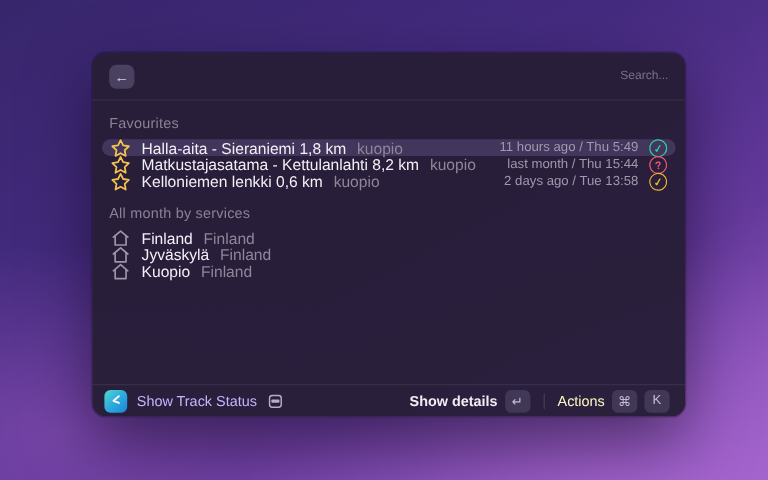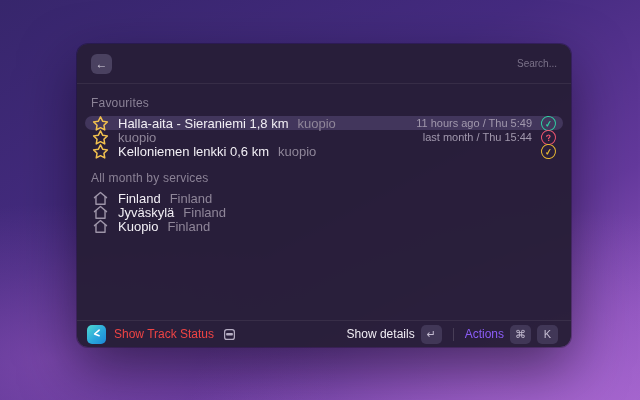--- a/index.html
+++ b/index.html
@@ -64,25 +64,25 @@
   .footer {
     flex:0 0 27px; display:flex; align-items:center; gap:8px;
     padding:0 10px; border-top:1px solid rgba(255,255,255,0.07);
     font-size:12px;
   }
   .app-icon {
     width:19px; height:19px; border-radius:5px; flex:0 0 auto;
     background:linear-gradient(135deg,#4fd8cf 0%,#2aa7dd 55%,#1b86d8 100%);
     display:flex; align-items:center; justify-content:center;
   }
-  .footer-label { color:#ef4444; }
+  .footer-label { color:#c4b5fd; }
   .footer .spacer { flex:1; }
   .footer-action { display:flex; align-items:center; gap:6px; background:none; border:none; cursor:pointer; padding:2px 3px; border-radius:5px; font-family:"Liberation Sans", sans-serif; font-size:12px; }
-  .footer-action .primary { color:#f0edf4; font-weight:400; }
-  .footer-action .secondary { color:#8b5cf6; }
+  .footer-action .primary { color:#f0edf4; font-weight:700; }
+  .footer-action .secondary { color:#fef9c3; }
   .keycap {
     min-width:21px; height:19px; padding:0 4px; border-radius:5px;
     background:#413757; color:#c4bcd1; font-size:11px;
     display:flex; align-items:center; justify-content:center;
   }
   .vdivider { width:1px; height:13px; background:rgba(255,255,255,0.14); }
   svg { display:block; }
 </style>
 </head>
 <body>
@@ -112,35 +112,37 @@
       <span class="accessory">11 hours ago / Thu 5:49</span>
       <span class="status green">✓</span>
     </div>
 
     <div class="row">
       <span class="leading">
         <svg width="17" height="17" viewBox="0 0 24 24" fill="none" stroke="#f2c14e" stroke-width="2.1" stroke-linejoin="round">
             <path d="M12 2.6l3 6.1 6.7 1-4.85 4.7 1.15 6.7L12 17.9l-6 3.2 1.15-6.7L2.3 9.7l6.7-1z"></path>
           </svg>
       </span>
+      <span class="title">Matkustajasatama - Kettulanlahti 8,2 km</span>
       <span class="subtitle">kuopio</span>
       <span class="spacer"></span>
       <span class="accessory">last month / Thu 15:44</span>
       <span class="status red">?</span>
     </div>
 
     <div class="row">
       <span class="leading">
         <svg width="17" height="17" viewBox="0 0 24 24" fill="none" stroke="#f2c14e" stroke-width="2.1" stroke-linejoin="round">
             <path d="M12 2.6l3 6.1 6.7 1-4.85 4.7 1.15 6.7L12 17.9l-6 3.2 1.15-6.7L2.3 9.7l6.7-1z"></path>
           </svg>
       </span>
       <span class="title">Kelloniemen lenkki 0,6 km</span>
       <span class="subtitle">kuopio</span>
       <span class="spacer"></span>
+      <span class="accessory">2 days ago / Tue 13:58</span>
       <span class="status yellow">✓</span>
     </div>
 
     <div class="section-header second">All month by services</div>
 
     <div class="row">
       <span class="leading">
         <svg width="17" height="17" viewBox="0 0 24 24" fill="none" stroke="#9d94a8" stroke-width="2" stroke-linejoin="round" stroke-linecap="round">
             <path d="M3.5 10.8L12 3.6l8.5 7.2"></path>
             <path d="M5.6 9.6V20h12.8V9.6"></path>

